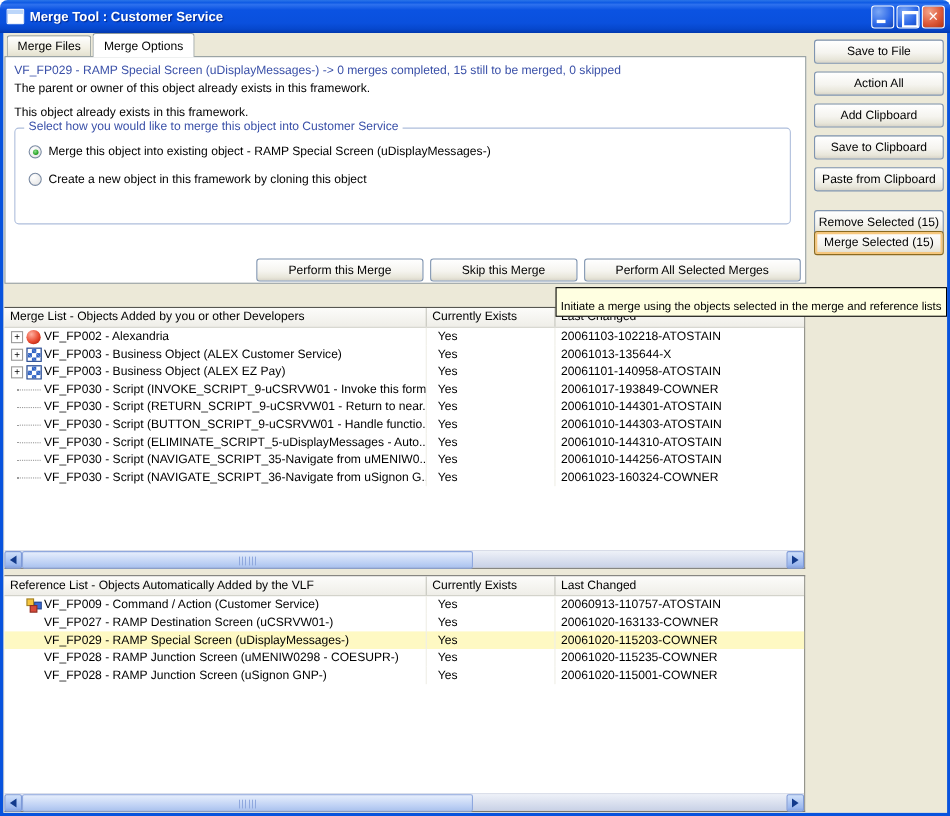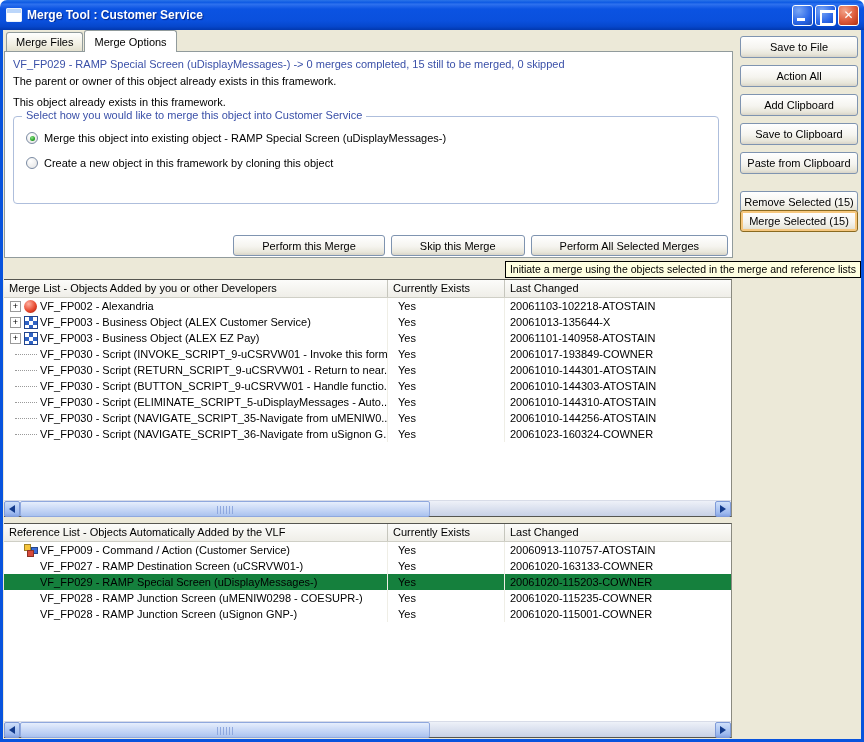--- a/index.html
+++ b/index.html
@@ -99,21 +99,21 @@
   }
   .xp-btn.focused {
     border-color:#8a6a20;
     box-shadow: inset 0 0 0 2px #f6c77d;
   }
 
   
   .tooltip {
     position:absolute; right:0; top:231px; z-index:8;
     background:#ffffe1; border:1px solid #000;
-    padding:1px 4px 2px; font-size:10.5px; white-space:nowrap;
+    padding:11px 4px 2px; font-size:10.5px; white-space:nowrap;
   }
 
   
   .list-section {
     position:absolute; left:1px; width:728px; background:#fff;
     border-top:1px solid #565650; border-bottom:1px solid #565650;
     border-right:1px solid #8a8a80;
   }
   .merge-section { top:249px; height:238px; }
   .ref-section   { top:493px; height:215px; }
@@ -121,21 +121,21 @@
   .list-header {
     height:18px; display:flex; align-items:stretch;
     background:linear-gradient(180deg,#fcfcfa,#efeee8);
     border-bottom:1px solid #cfcfc6;
   }
   .lh-title   { width:384px; padding:2px 0 0 5px; border-right:1px solid #c6c6bd; overflow:hidden; white-space:nowrap; }
   .lh-exists  { width:117px; padding:2px 0 0 5px; border-right:1px solid #c6c6bd; white-space:nowrap; }
   .lh-changed { flex:1; padding:2px 0 0 5px; white-space:nowrap; }
 
   .lrow { height:16px; display:flex; align-items:stretch; }
-  .lrow.selected { background:#15803d; }
+  .lrow.selected { background:#fef9c3; }
   .c-name {
     width:384px; display:flex; align-items:center; overflow:hidden;
     white-space:nowrap; border-right:1px solid #efeee6;
   }
   .c-exists  { width:117px; padding-left:10px; display:flex; align-items:center; border-right:1px solid #efeee6; }
   .c-changed { flex:1; padding-left:5px; display:flex; align-items:center; white-space:nowrap; }
 
   .gutter { flex:0 0 36px; width:36px; display:flex; align-items:center; padding-left:6px; gap:3px; }
   .expand {
     width:11px; height:11px; flex:0 0 11px;

